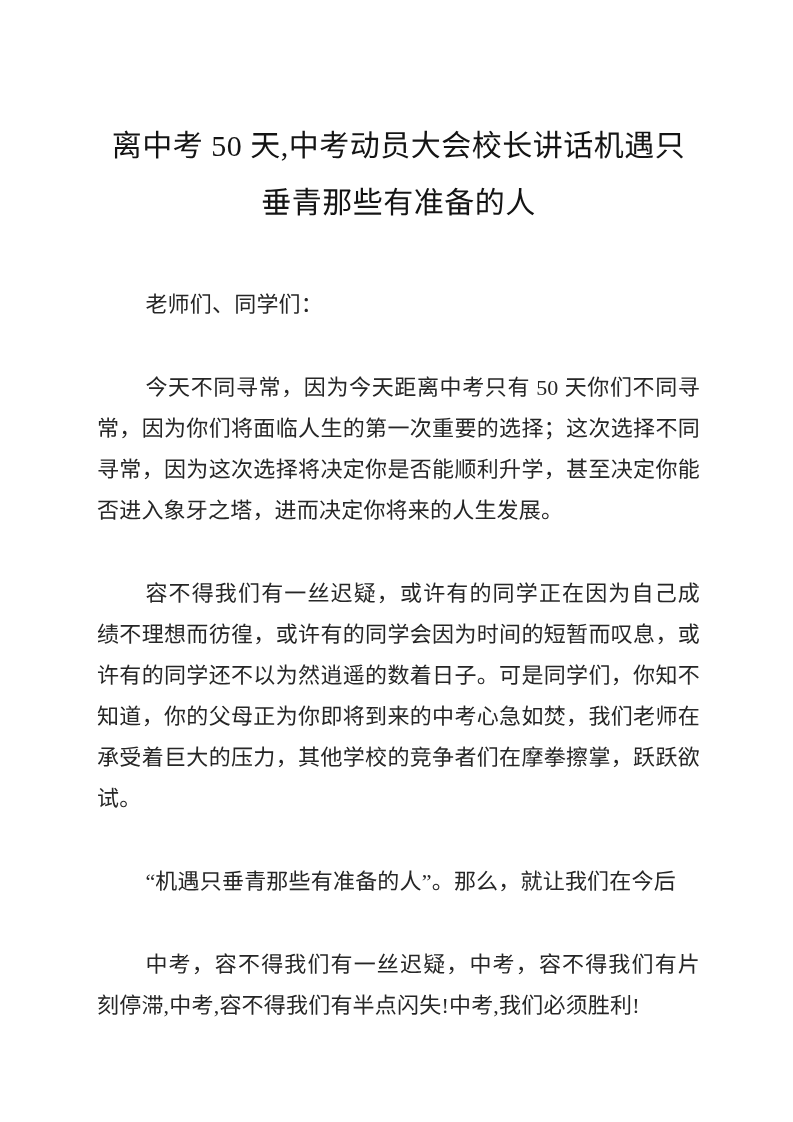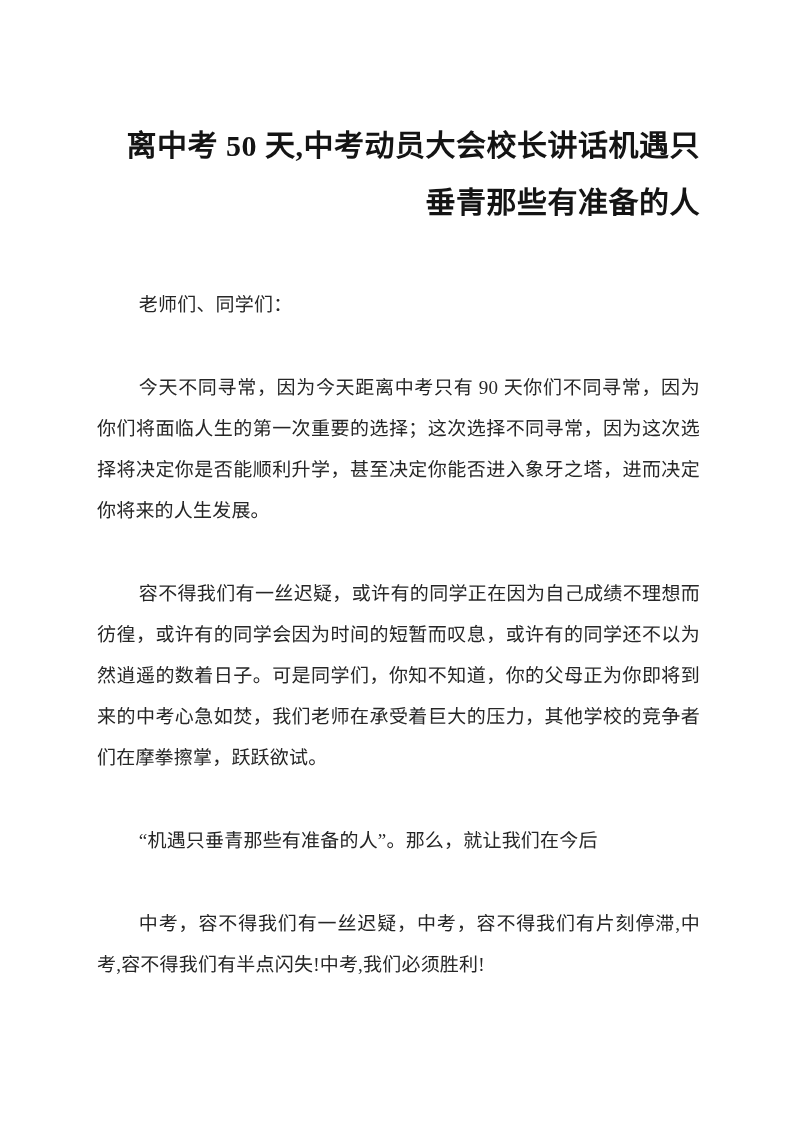--- a/index.html
+++ b/index.html
@@ -14,30 +14,30 @@
     height: 1122px;
     margin: 0;
     background: #ffffff;
     overflow: hidden;
     padding: 117px 93px 0 97px;
     font-family: "Liberation Serif", "DejaVu Serif", serif;
   }
   .doc-title {
     margin: 0 0 53px 0;
     font-size: 30px;
-    font-weight: 700;
+    font-weight: 400;
     line-height: 57px;
-    text-align: right;
+    text-align: center;
     color: #141414;
     letter-spacing: 0.5px;
   }
   .title-line { display: block; }
   .body-par {
     margin: 0 0 42px 0;
-    font-size: 19px;
+    font-size: 22px;
     line-height: 41px;
     color: #262626;
     text-align: justify;
     text-justify: inter-character;
     text-indent: 2.2em;
     letter-spacing: 0.2px;
   }
   .greeting {
     text-align: left;
   }
@@ -47,21 +47,21 @@
 
 <div class="page">
 
   <h1 class="doc-title">
     <span class="title-line">离中考 50 天,中考动员大会校长讲话机遇只</span>
     <span class="title-line">垂青那些有准备的人</span>
   </h1>
 
   <p class="body-par greeting">老师们、同学们：</p>
 
-  <p class="body-par">今天不同寻常，因为今天距离中考只有 90 天你们不同寻常，因为你们将面临人生的第一次重要的选择；这次选择不同寻常，因为这次选择将决定你是否能顺利升学，甚至决定你能否进入象牙之塔，进而决定你将来的人生发展。</p>
+  <p class="body-par">今天不同寻常，因为今天距离中考只有 50 天你们不同寻常，因为你们将面临人生的第一次重要的选择；这次选择不同寻常，因为这次选择将决定你是否能顺利升学，甚至决定你能否进入象牙之塔，进而决定你将来的人生发展。</p>
 
   <p class="body-par">容不得我们有一丝迟疑，或许有的同学正在因为自己成绩不理想而彷徨，或许有的同学会因为时间的短暂而叹息，或许有的同学还不以为然逍遥的数着日子。可是同学们，你知不知道，你的父母正为你即将到来的中考心急如焚，我们老师在承受着巨大的压力，其他学校的竞争者们在摩拳擦掌，跃跃欲试。</p>
 
   <p class="body-par">“机遇只垂青那些有准备的人”。那么，就让我们在今后</p>
 
   <p class="body-par">中考，容不得我们有一丝迟疑，中考，容不得我们有片刻停滞,中考,容不得我们有半点闪失!中考,我们必须胜利!</p>
 
 </div>
 
 </body></html>

